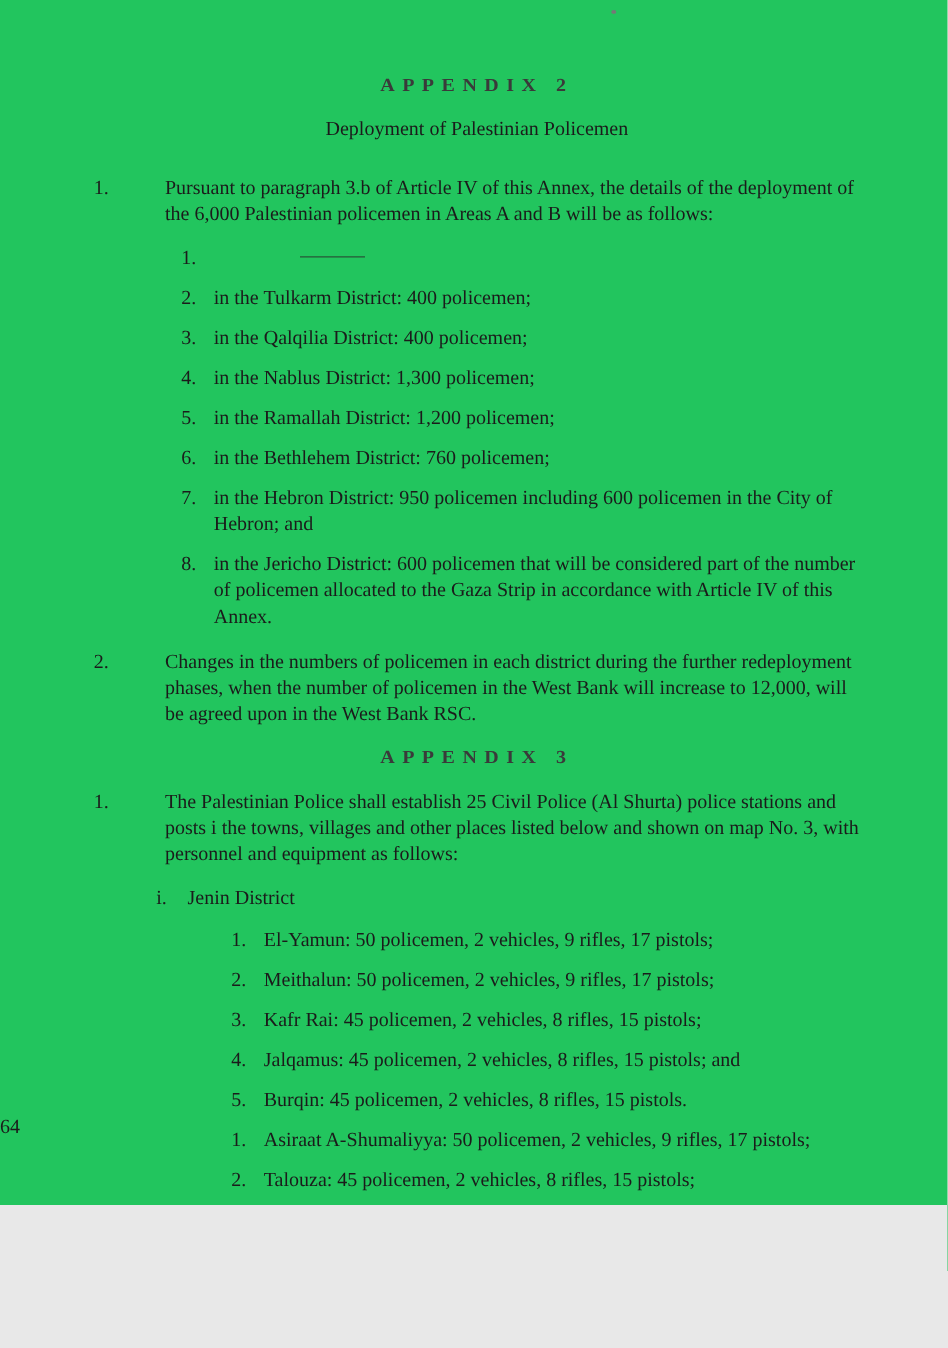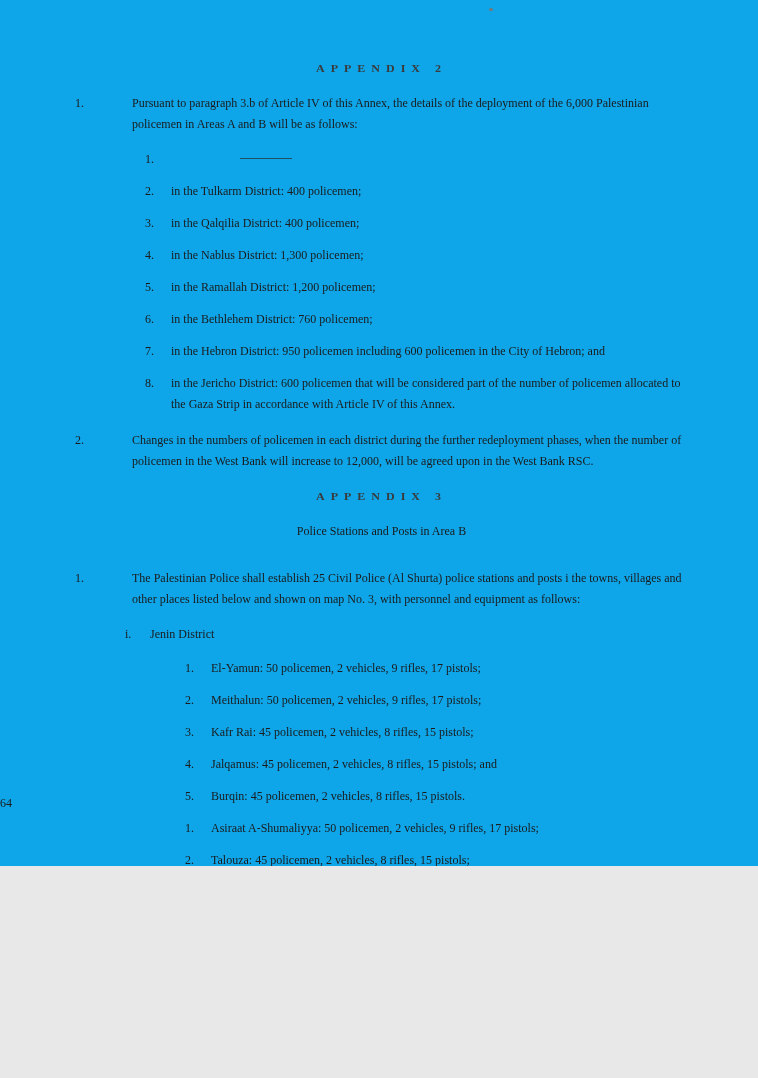--- a/index.html
+++ b/index.html
@@ -3,25 +3,25 @@
 <meta charset="utf-8">
 <style>
   html, body {
     margin: 0;
     padding: 0;
     background: #e8e8e8;
   }
   .page {
     position: relative;
     width: 758px;
-    height: 866px;
-    background: #0ea5e9;
+    height: 964px;
+    background: #22c55e;
     color: #1b1b1b;
     font-family: "Liberation Serif", "DejaVu Serif", serif;
-    font-size: 12px;
+    font-size: 16px;
     line-height: 21px;
     box-sizing: border-box;
     padding: 58px 70px 0 75px;
     overflow: hidden;
   }
   .artifact-dot {
     position: absolute;
     top: 8px;
     left: 489px;
     width: 4px;
@@ -101,20 +101,21 @@
   }
 </style>
 </head>
 <body>
 
 <div class="page">
 
   <div class="artifact-dot"></div>
 
   <div class="appendix-heading">APPENDIX 2</div>
+  <div class="section-title">Deployment of Palestinian Policemen</div>
 
   <div class="para">
     <span class="num">1.</span>
     <div class="ptext">Pursuant to paragraph 3.b of Article IV of this Annex, the details of the deployment of the 6,000 Palestinian policemen in Areas A and B will be as follows:</div>
   </div>
 
   <div class="list-l1">
     <div class="item">
       <span class="inum">1.</span>
       <div class="itext"><span class="scan-strike"></span></div>
@@ -150,21 +151,20 @@
   </div>
 
   <div class="gap-after-list"></div>
 
   <div class="para">
     <span class="num">2.</span>
     <div class="ptext">Changes in the numbers of policemen in each district during the further redeployment phases, when the number of policemen in the West Bank will increase to 12,000, will be agreed upon in the West Bank RSC.</div>
   </div>
 
   <div class="appendix-heading">APPENDIX 3</div>
-  <div class="section-title">Police Stations and Posts in Area B</div>
 
   <div class="para">
     <span class="num">1.</span>
     <div class="ptext">The Palestinian Police shall establish 25 Civil Police (Al Shurta) police stations and posts i the towns, villages and other places listed below and shown on map No. 3, with personnel and equipment as follows:</div>
   </div>
 
   <div class="district">
     <div class="district-head">
       <span class="inum">i.</span>
       <div>Jenin District</div>

